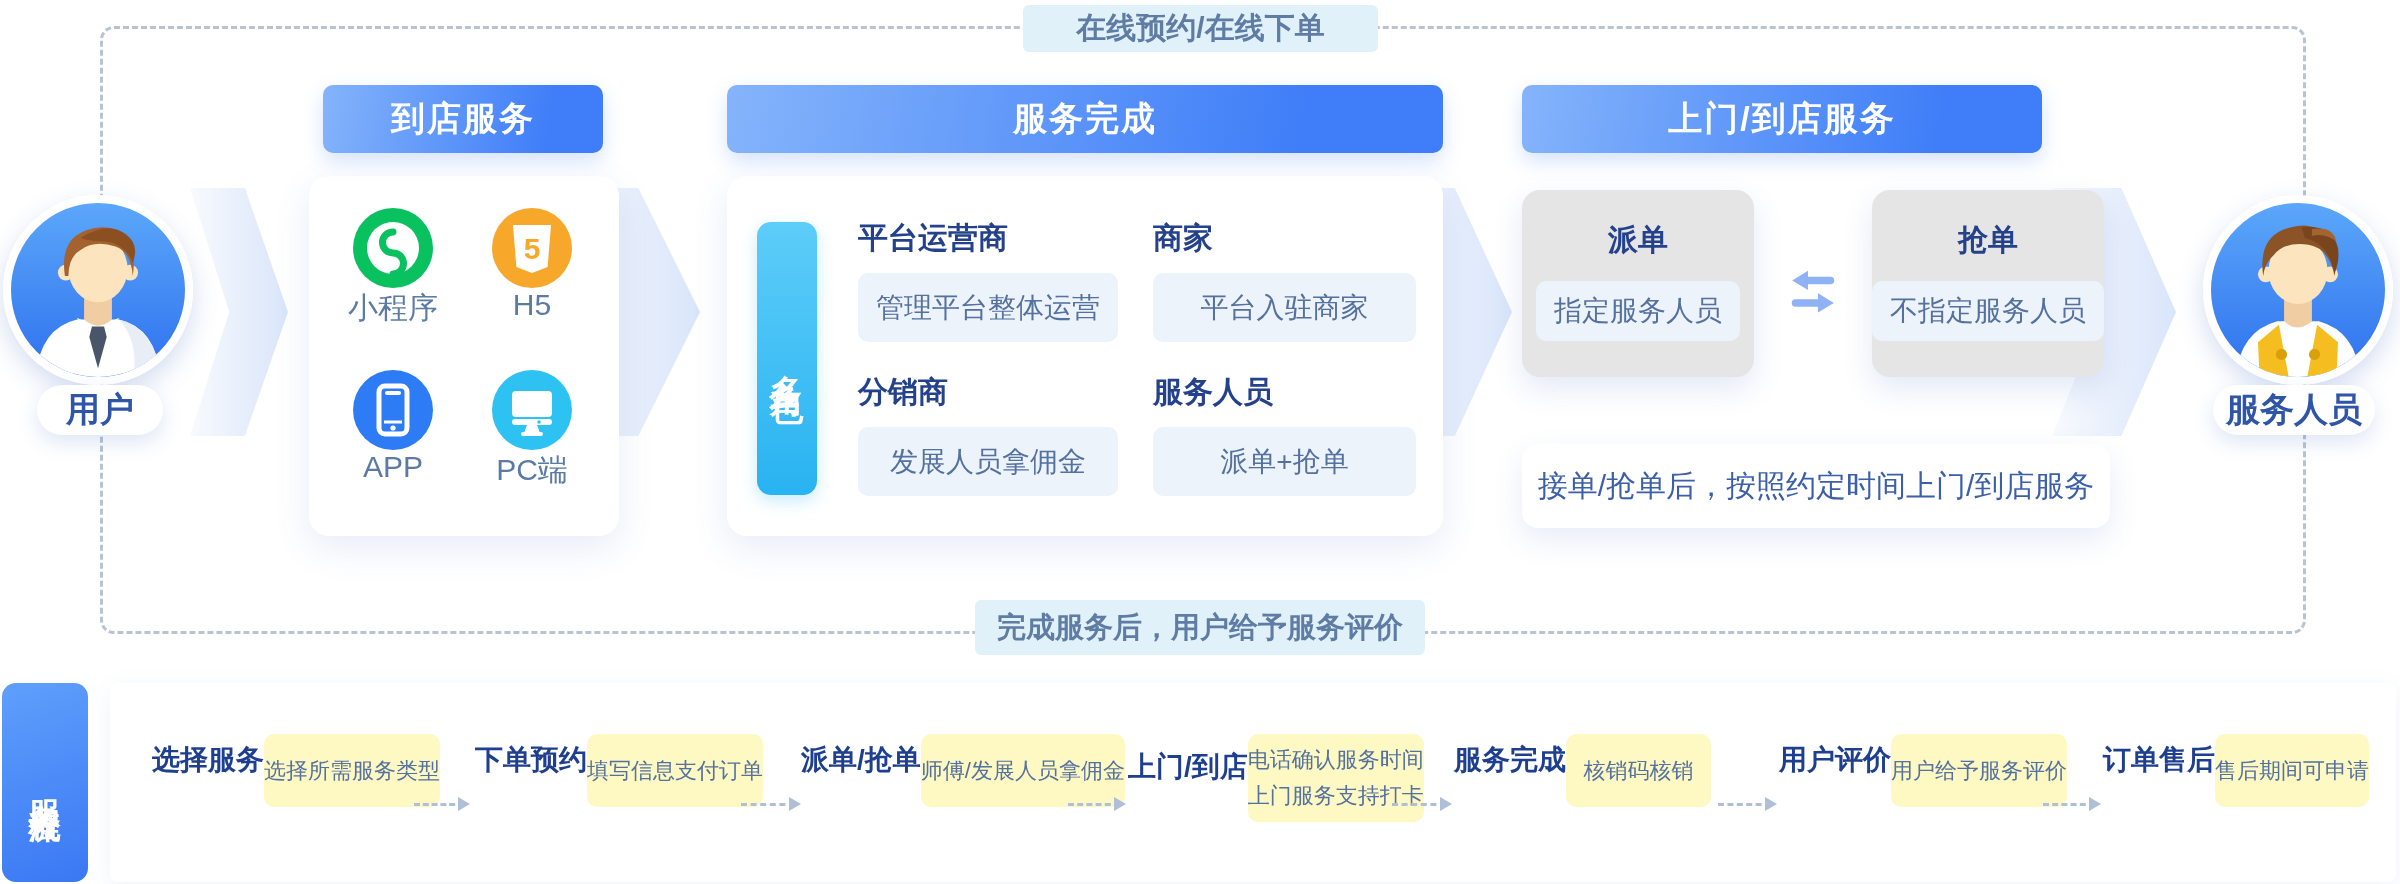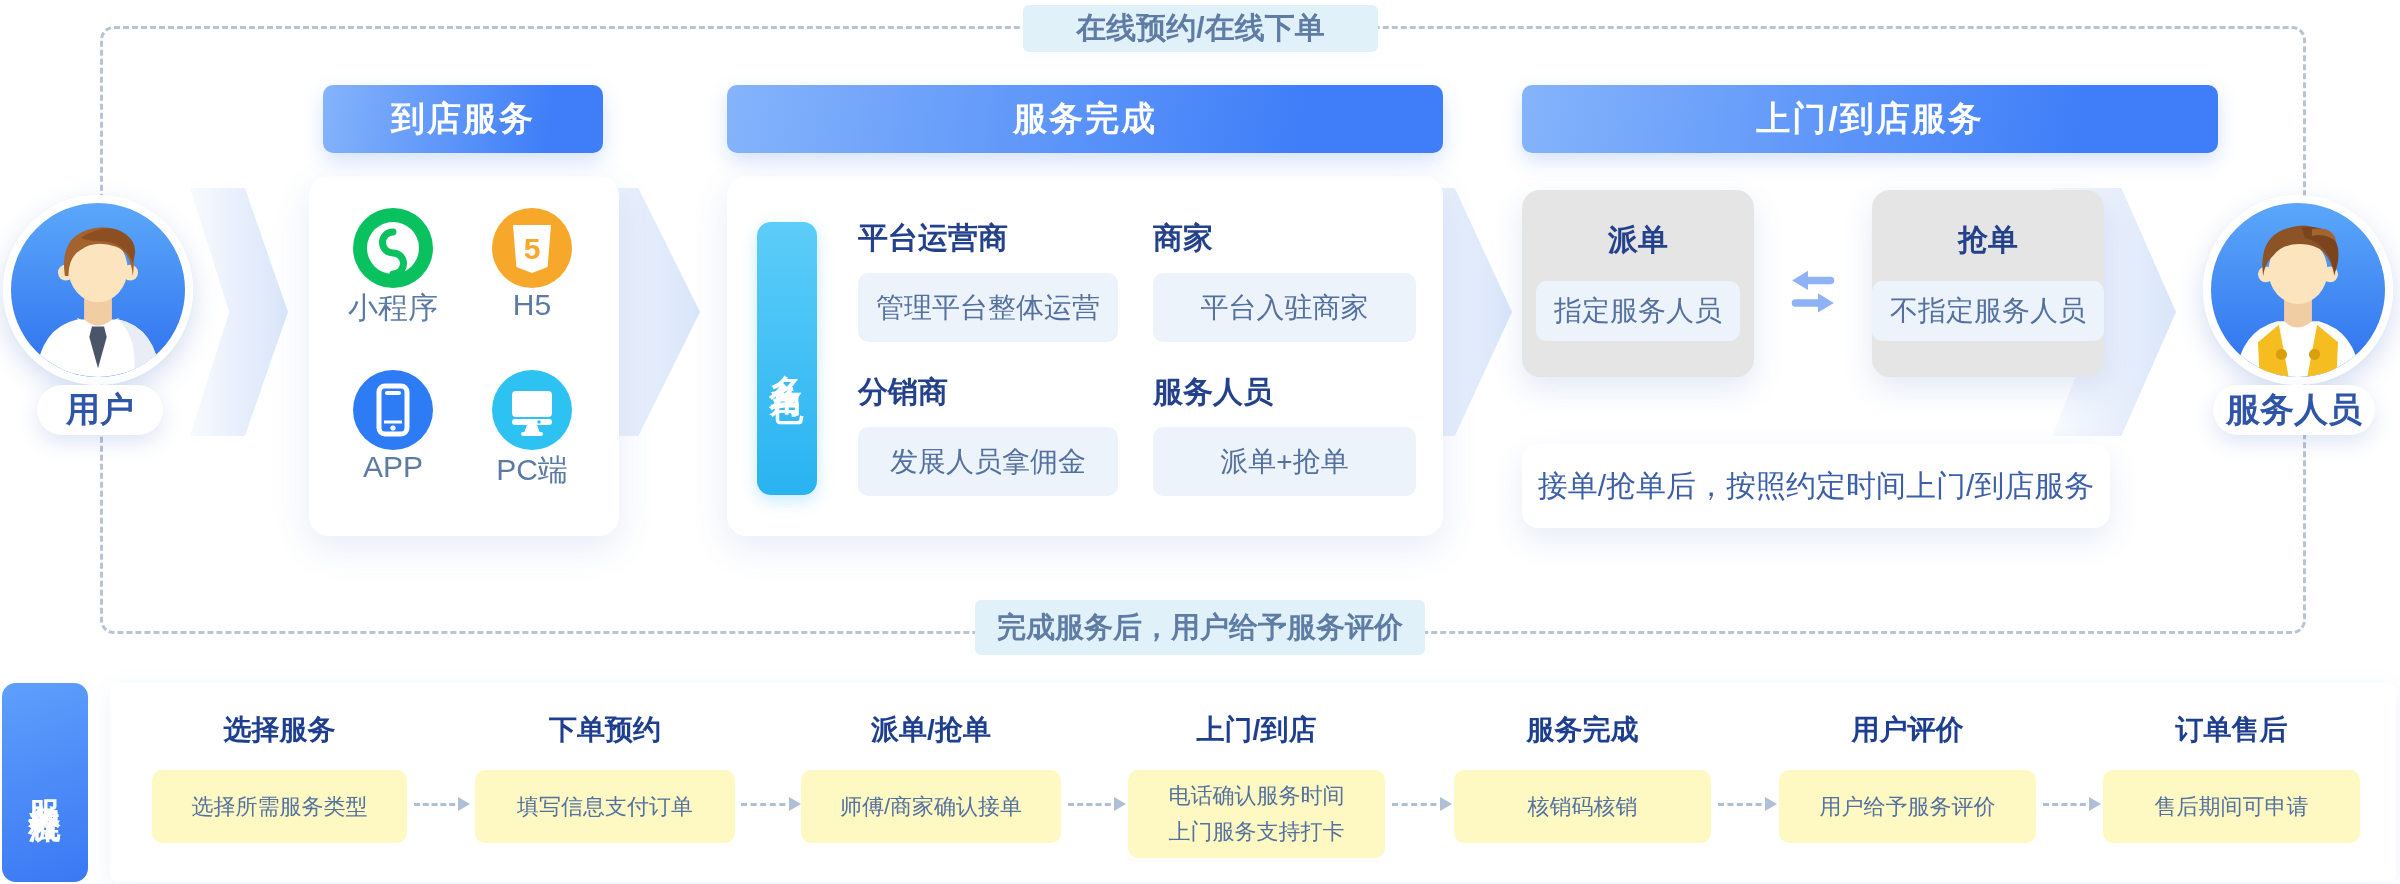--- a/index.html
+++ b/index.html
@@ -26,21 +26,21 @@
   .fa4{left:2052px;width:124px;}
 
   
   .hdr{position:absolute;top:85px;height:68px;border-radius:10px;
        background:linear-gradient(100deg,#85b4fb 0%,#3f7ef8 80%);
        color:#fff;font-size:34px;font-weight:700;letter-spacing:2px;
        display:flex;align-items:center;justify-content:center;z-index:3;
        box-shadow:0 8px 20px rgba(63,126,248,.22);}
   .h1{left:323px;width:280px;}
   .h2{left:727px;width:716px;}
-  .h3{left:1522px;width:696px;}
+  .h3{left:1522px;width:520px;}
 
   
   .card{position:absolute;background:#fff;border-radius:20px;z-index:2;
         box-shadow:0 12px 36px rgba(56,98,190,.12);}
   .c1{left:309px;top:176px;width:310px;height:360px;}
   .c2{left:727px;top:176px;width:716px;height:360px;}
 
   
   .channel{position:absolute;width:140px;display:flex;flex-direction:column;align-items:center;z-index:3;}
   .ch1{left:323px;top:208px;} .ch2{left:462px;top:208px;}
@@ -86,21 +86,21 @@
   .al-left{left:37px;top:385px;width:126px;height:50px;}
   .al-right{left:2213px;top:385px;width:162px;height:50px;}
 
   
   .process-pill{position:absolute;left:2px;top:683px;width:86px;height:199px;border-radius:14px;
                 background:linear-gradient(160deg,#5f9ffb,#3a78f4);color:#fff;font-size:32px;font-weight:700;
                 writing-mode:vertical-rl;text-orientation:upright;letter-spacing:4px;
                 display:flex;align-items:center;justify-content:center;z-index:2;}
   .process-panel{position:absolute;left:110px;top:683px;width:2286px;height:199px;background:#fff;border-radius:8px;
                  box-shadow:0 6px 24px rgba(56,98,190,.08);z-index:1;}
-  .step{position:absolute;top:712px;display:flex;flex-direction:column;align-items:center;z-index:2;}
+  .step{position:absolute;top:712px;display:flex;flex-direction:row;align-items:center;z-index:2;}
   .s1{left:152px;width:255px;} .s2{left:475px;width:260px;} .s3{left:801px;width:260px;}
   .s4{left:1128px;width:257px;} .s5{left:1454px;width:257px;} .s6{left:1779px;width:257px;}
   .s7{left:2103px;width:257px;}
   .step-title{font-size:28px;font-weight:700;color:#1e3f8f;height:36px;line-height:36px;white-space:nowrap;}
   .step-box{margin-top:22px;width:100%;min-height:73px;background:#fef9c3;border-radius:10px;
             display:flex;flex-direction:column;align-items:center;justify-content:center;
             font-size:22px;color:#54719f;line-height:36px;white-space:nowrap;}
   .s4 .step-box{min-height:88px;}
   .dash-arrow{position:absolute;top:803px;border-top:3px dashed #aebfd6;z-index:2;}
   .dash-arrow::after{content:'';position:absolute;right:-6px;top:-9px;width:0;height:0;
@@ -265,21 +265,21 @@
     <div class="step-box">
       <span>填写信息支付订单</span>
       <span></span>
     </div>
   </div>
   <div class="dash-arrow da2"></div>
 
   <div class="step s3">
     <div class="step-title">派单/抢单</div>
     <div class="step-box">
-      <span>师傅/商家确认接单</span>
+      <span>师傅/发展人员拿佣金</span>
       <span></span>
     </div>
   </div>
   <div class="dash-arrow da3"></div>
 
   <div class="step s4">
     <div class="step-title">上门/到店</div>
     <div class="step-box">
       <span>电话确认服务时间</span>
       <span>上门服务支持打卡</span>

